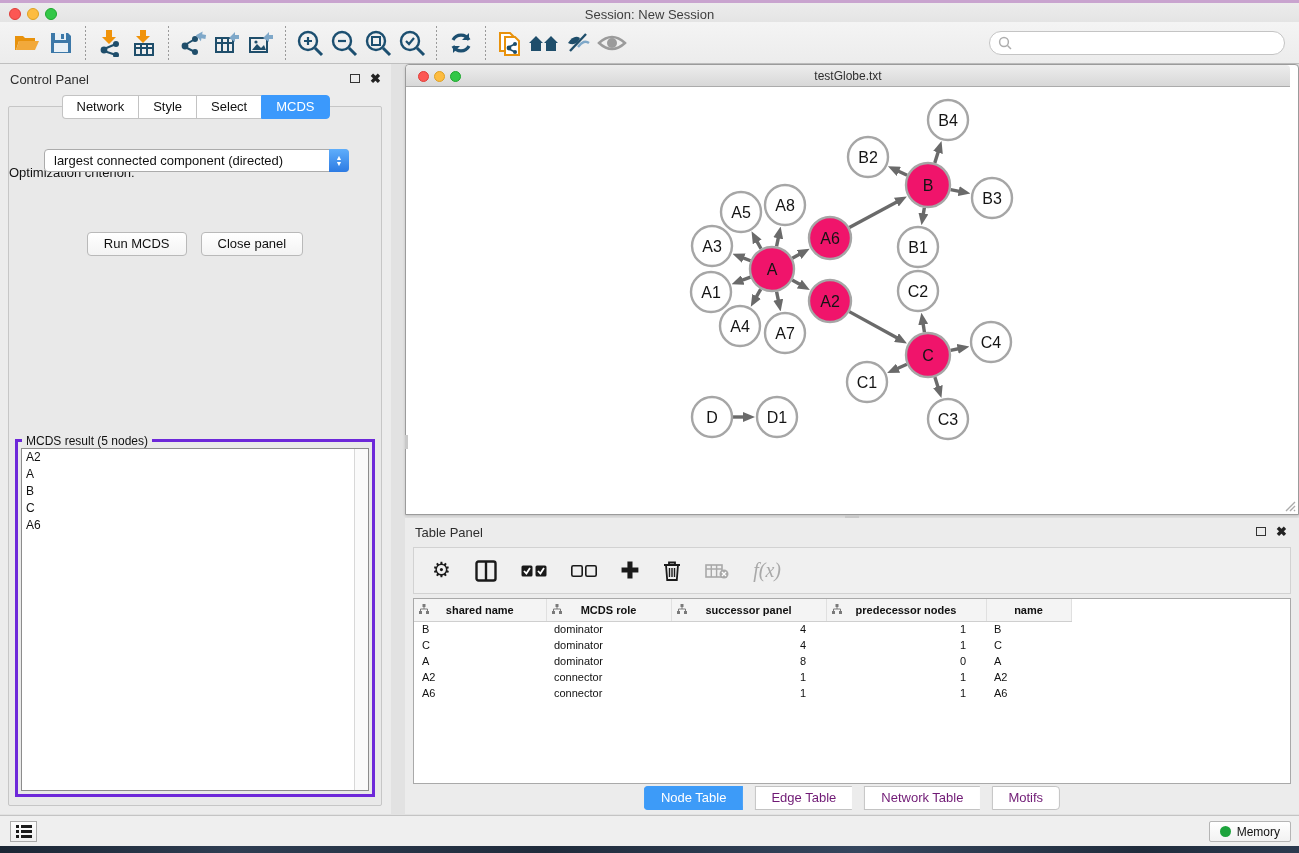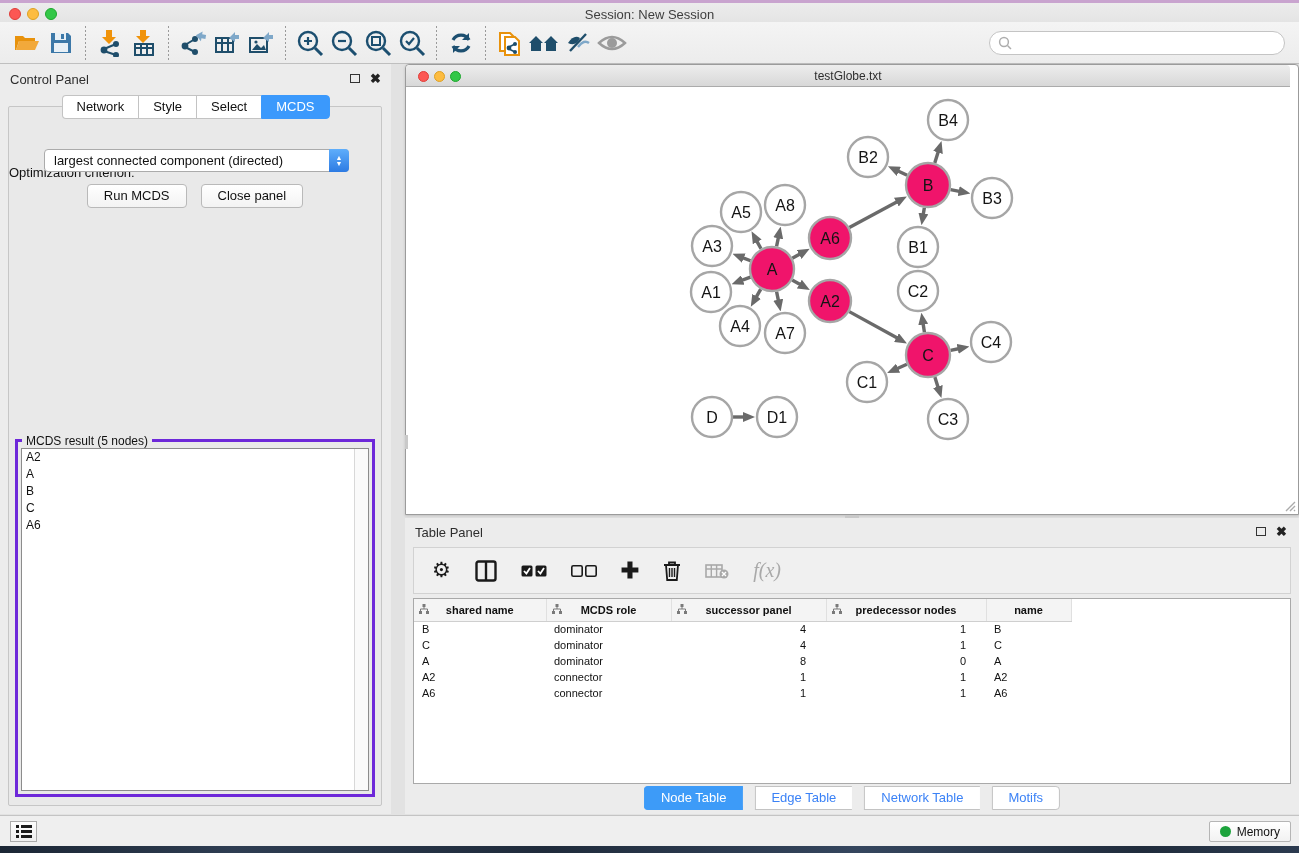--- a/index.html
+++ b/index.html
@@ -48,21 +48,21 @@
   .opt-label { position:absolute; top:22px; width:100%; font-size:13px; color:#111;margin-top:36px; }
   .dropdown { position:absolute; left:35px; top:42px; width:305px; height:23px; background:#fff;
     border:1px solid #ABABAB; border-radius:4px; display:flex; align-items:center; cursor:pointer; }
   .dropdown-text { flex:1; font-size:13px; color:#111; padding-left:9px; white-space:nowrap; }
   .dropdown-stepper { width:20px; height:23px; margin:-1px -1px -1px 0;
     background:linear-gradient(#5FAEFB,#2D7BE3); border-radius:0 4px 4px 0;
     display:flex; flex-direction:column; align-items:center; justify-content:center; color:#fff; }
   .dropdown-stepper span { font-size:7px; line-height:6px; }
   .cp-buttons { position:absolute; top:77px; width:100%; display:flex; justify-content:center; gap:14px; }
   .mac-btn { background:linear-gradient(#FFFFFF,#F3F3F3); border:1px solid #B9B9B9; border-radius:4px;
-    font-size:13px; color:#111; padding:3px 16px 4px; font-family:"Liberation Sans",sans-serif; cursor:pointer; }
+    font-size:13px; color:#111; padding:3px 16px 4px; font-family:"Liberation Sans",sans-serif; cursor:pointer;margin-top:48px; }
   .result-group { position:absolute; left:6px; right:6px; top:332px; bottom:8px; border:3px solid #6d28d9; }
   .result-title { position:absolute; top:-8px; left:4px; background:#E9E9E9; padding:0 4px;
     font-size:12px; color:#111; }
   .result-list { position:absolute; left:3px; right:3px; top:6px; bottom:3px; background:#fff;
     border:1px solid #8C8C8C; overflow:hidden; }
   .result-scroll { position:absolute; right:0; top:0; bottom:0; width:14px; background:#FAFAFA;
     border-left:1px solid #D8D8D8; }
   .result-item { font-size:12px; color:#111; padding:1px 0 1px 4px; line-height:15px; }
 
   
@@ -93,21 +93,21 @@
     border:1px solid #A9A9A9; overflow:hidden; }
   table.node-table { border-collapse:collapse; table-layout:fixed; }
   .node-table th { height:22px; background:#F4F4F4; border-bottom:1px solid #CFCFCF;
     border-right:1px solid #E0E0E0; font-size:11px; font-weight:bold; color:#111; position:relative; }
   .th-inner { display:flex; align-items:center; justify-content:center; gap:5px; }
   .th-icon { position:absolute; left:5px; top:5px; }
   .node-table td { height:16px; font-size:11px; color:#111; padding:0 4px 0 8px; white-space:nowrap; }
   .node-table td.num { text-align:right; padding-right:20px; }
   .tp-tabs { position:absolute; bottom:4px; left:50%; transform:translateX(-50%); display:flex;gap:12px; }
   .tp-tab { font-size:13px; padding:3px 16px 4px; background:#fff; border:1px solid #C3C3C3;
-    border-right:none; color:#3b82f6; cursor:pointer; }
+    border-right:none; color:#701a75; cursor:pointer; }
   .tp-tab:first-child { border-radius:4px 0 0 4px; }
   .tp-tab:last-child { border-right:1px solid #C3C3C3; border-radius:0 4px 4px 0; }
   .tp-tab.selected { background:#3D9BF8; border-color:#3D9BF8; color:#fff; }
 
   
   .statusbar { position:absolute; left:0; top:815px; width:1299px; height:31px;
     background:#EFEFEF; border-top:1px solid #C4C4C4; }
   .list-btn { position:absolute; left:10px; top:5px; width:27px; height:21px;
     background:linear-gradient(#FDFDFD,#EFEFEF); border:1px solid #ABABAB;
     display:flex; align-items:center; justify-content:center; cursor:pointer; }

